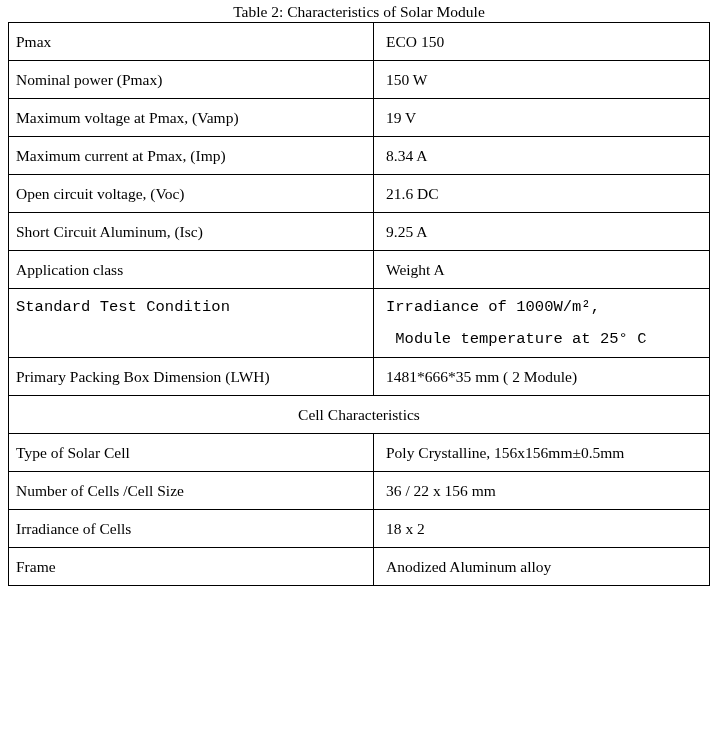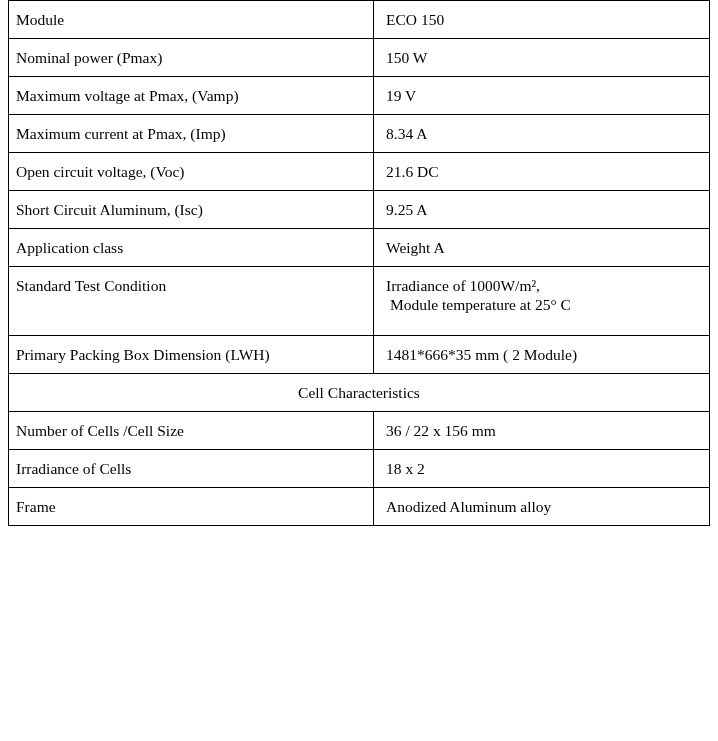--- a/index.html
+++ b/index.html
@@ -48,30 +48,31 @@
   }
   td.value-cell {
     padding: 9px 6px 8px 12px;
     white-space: pre-wrap;
   }
   td.section-cell {
     text-align: center;
     padding: 9px 6px 8px 6px;
   }
   .value-line { white-space: pre-wrap; }
-  .value-line-follow { }
+  .value-line-follow { margin-top: 13px; }
 </style>
 </head>
 <body>
 
 <div class="page">
+  <div class="caption">Table 2: Characteristics of Solar Module</div>
   <table class="chars">
     <tbody>
         <tr class="data-row">
-          <td class="label-cell">Module</td>
+          <td class="label-cell">Pmax</td>
           <td class="value-cell">ECO 150</td>
         </tr>
         <tr class="data-row">
           <td class="label-cell">Nominal power (Pmax)</td>
           <td class="value-cell">150 W</td>
         </tr>
         <tr class="data-row">
           <td class="label-cell">Maximum voltage at Pmax, (Vamp)</td>
           <td class="value-cell">19 V</td>
         </tr>
@@ -84,30 +85,34 @@
           <td class="value-cell">21.6 DC</td>
         </tr>
         <tr class="data-row">
           <td class="label-cell">Short Circuit Aluminum, (Isc)</td>
           <td class="value-cell">9.25 A</td>
         </tr>
         <tr class="data-row">
           <td class="label-cell">Application class</td>
           <td class="value-cell">Weight A</td>
         </tr>
-        <tr class="data-row" style="height: 69px;">
+        <tr class="data-row" style="height: 69px; font-family: Liberation Mono, monospace;">
           <td class="label-cell">Standard Test Condition</td>
           <td class="value-cell"><div class="value-line">Irradiance of 1000W/m²,</div><div class="value-line value-line-follow"> Module temperature at 25° C</div></td>
         </tr>
         <tr class="data-row">
           <td class="label-cell">Primary Packing Box Dimension (LWH)</td>
           <td class="value-cell">1481*666*35 mm ( 2 Module)</td>
         </tr>
         <tr class="section-row">
           <td colspan="2" class="section-cell">Cell Characteristics</td>
+        </tr>
+        <tr class="data-row">
+          <td class="label-cell">Type of Solar Cell</td>
+          <td class="value-cell">Poly Crystalline, 156x156mm±0.5mm</td>
         </tr>
         <tr class="data-row">
           <td class="label-cell">Number of Cells /Cell Size</td>
           <td class="value-cell">36 / 22 x 156 mm</td>
         </tr>
         <tr class="data-row">
           <td class="label-cell">Irradiance of Cells</td>
           <td class="value-cell">18 x 2</td>
         </tr>
         <tr class="data-row">

